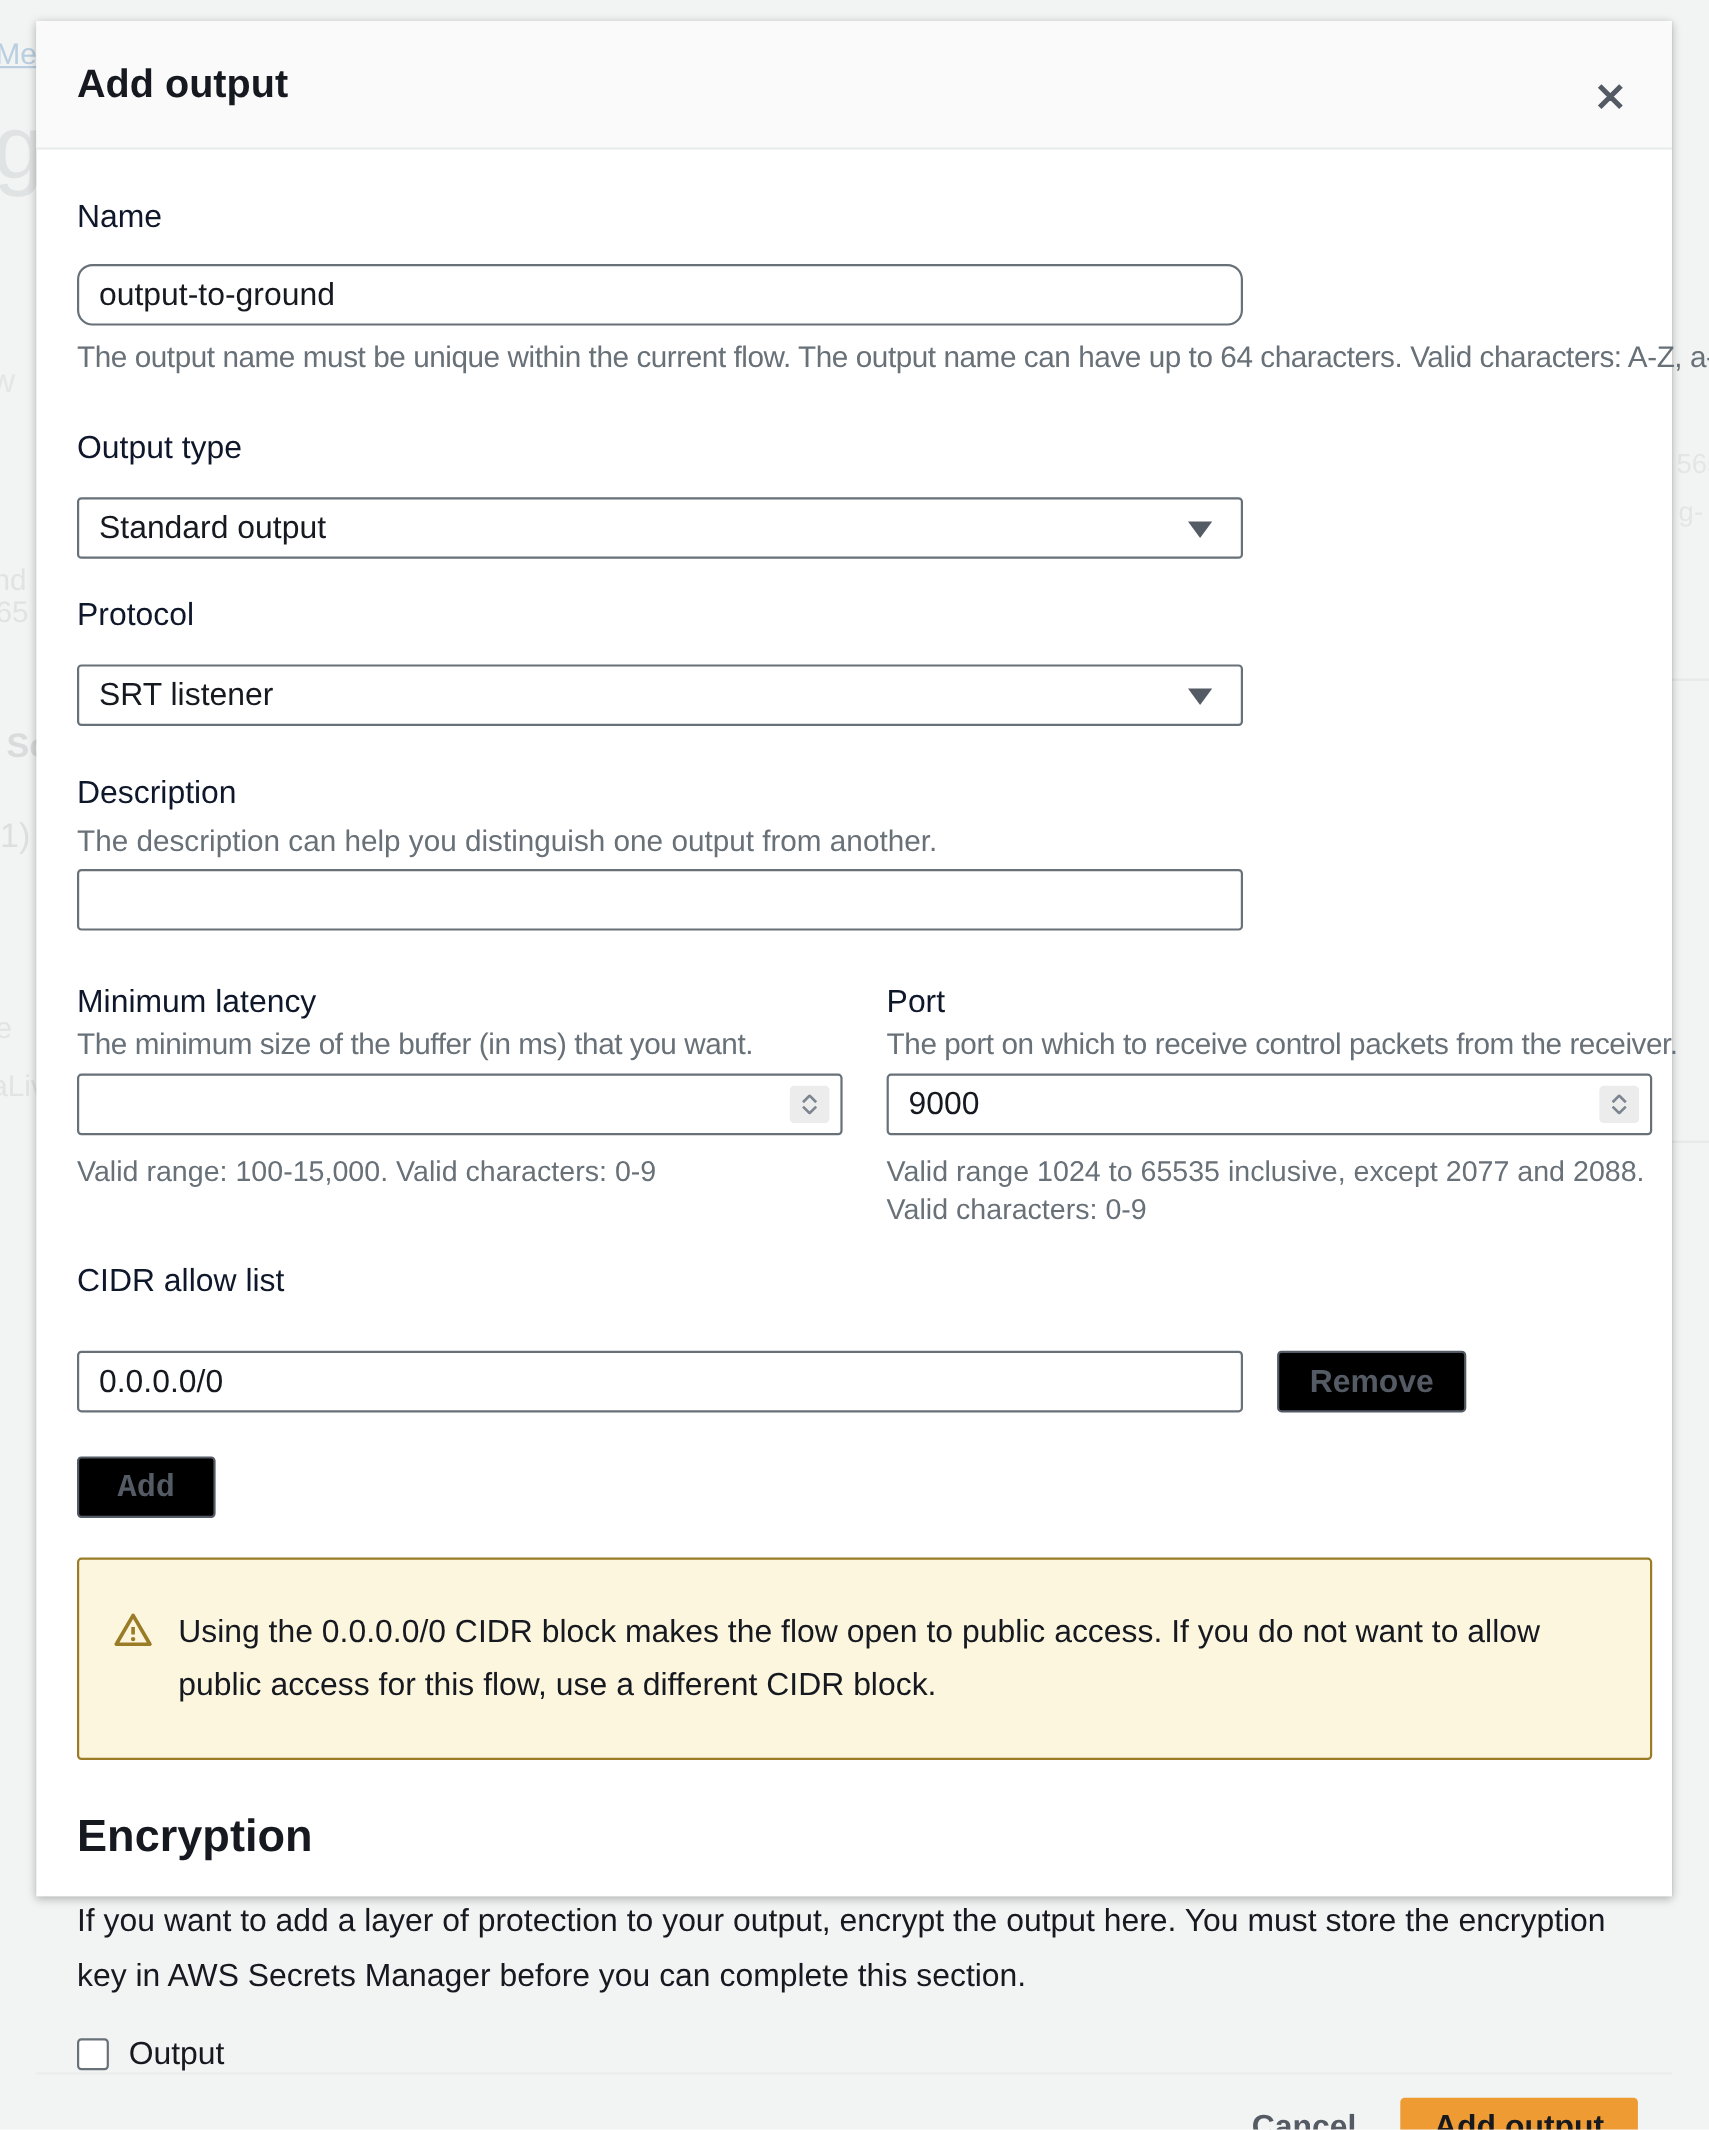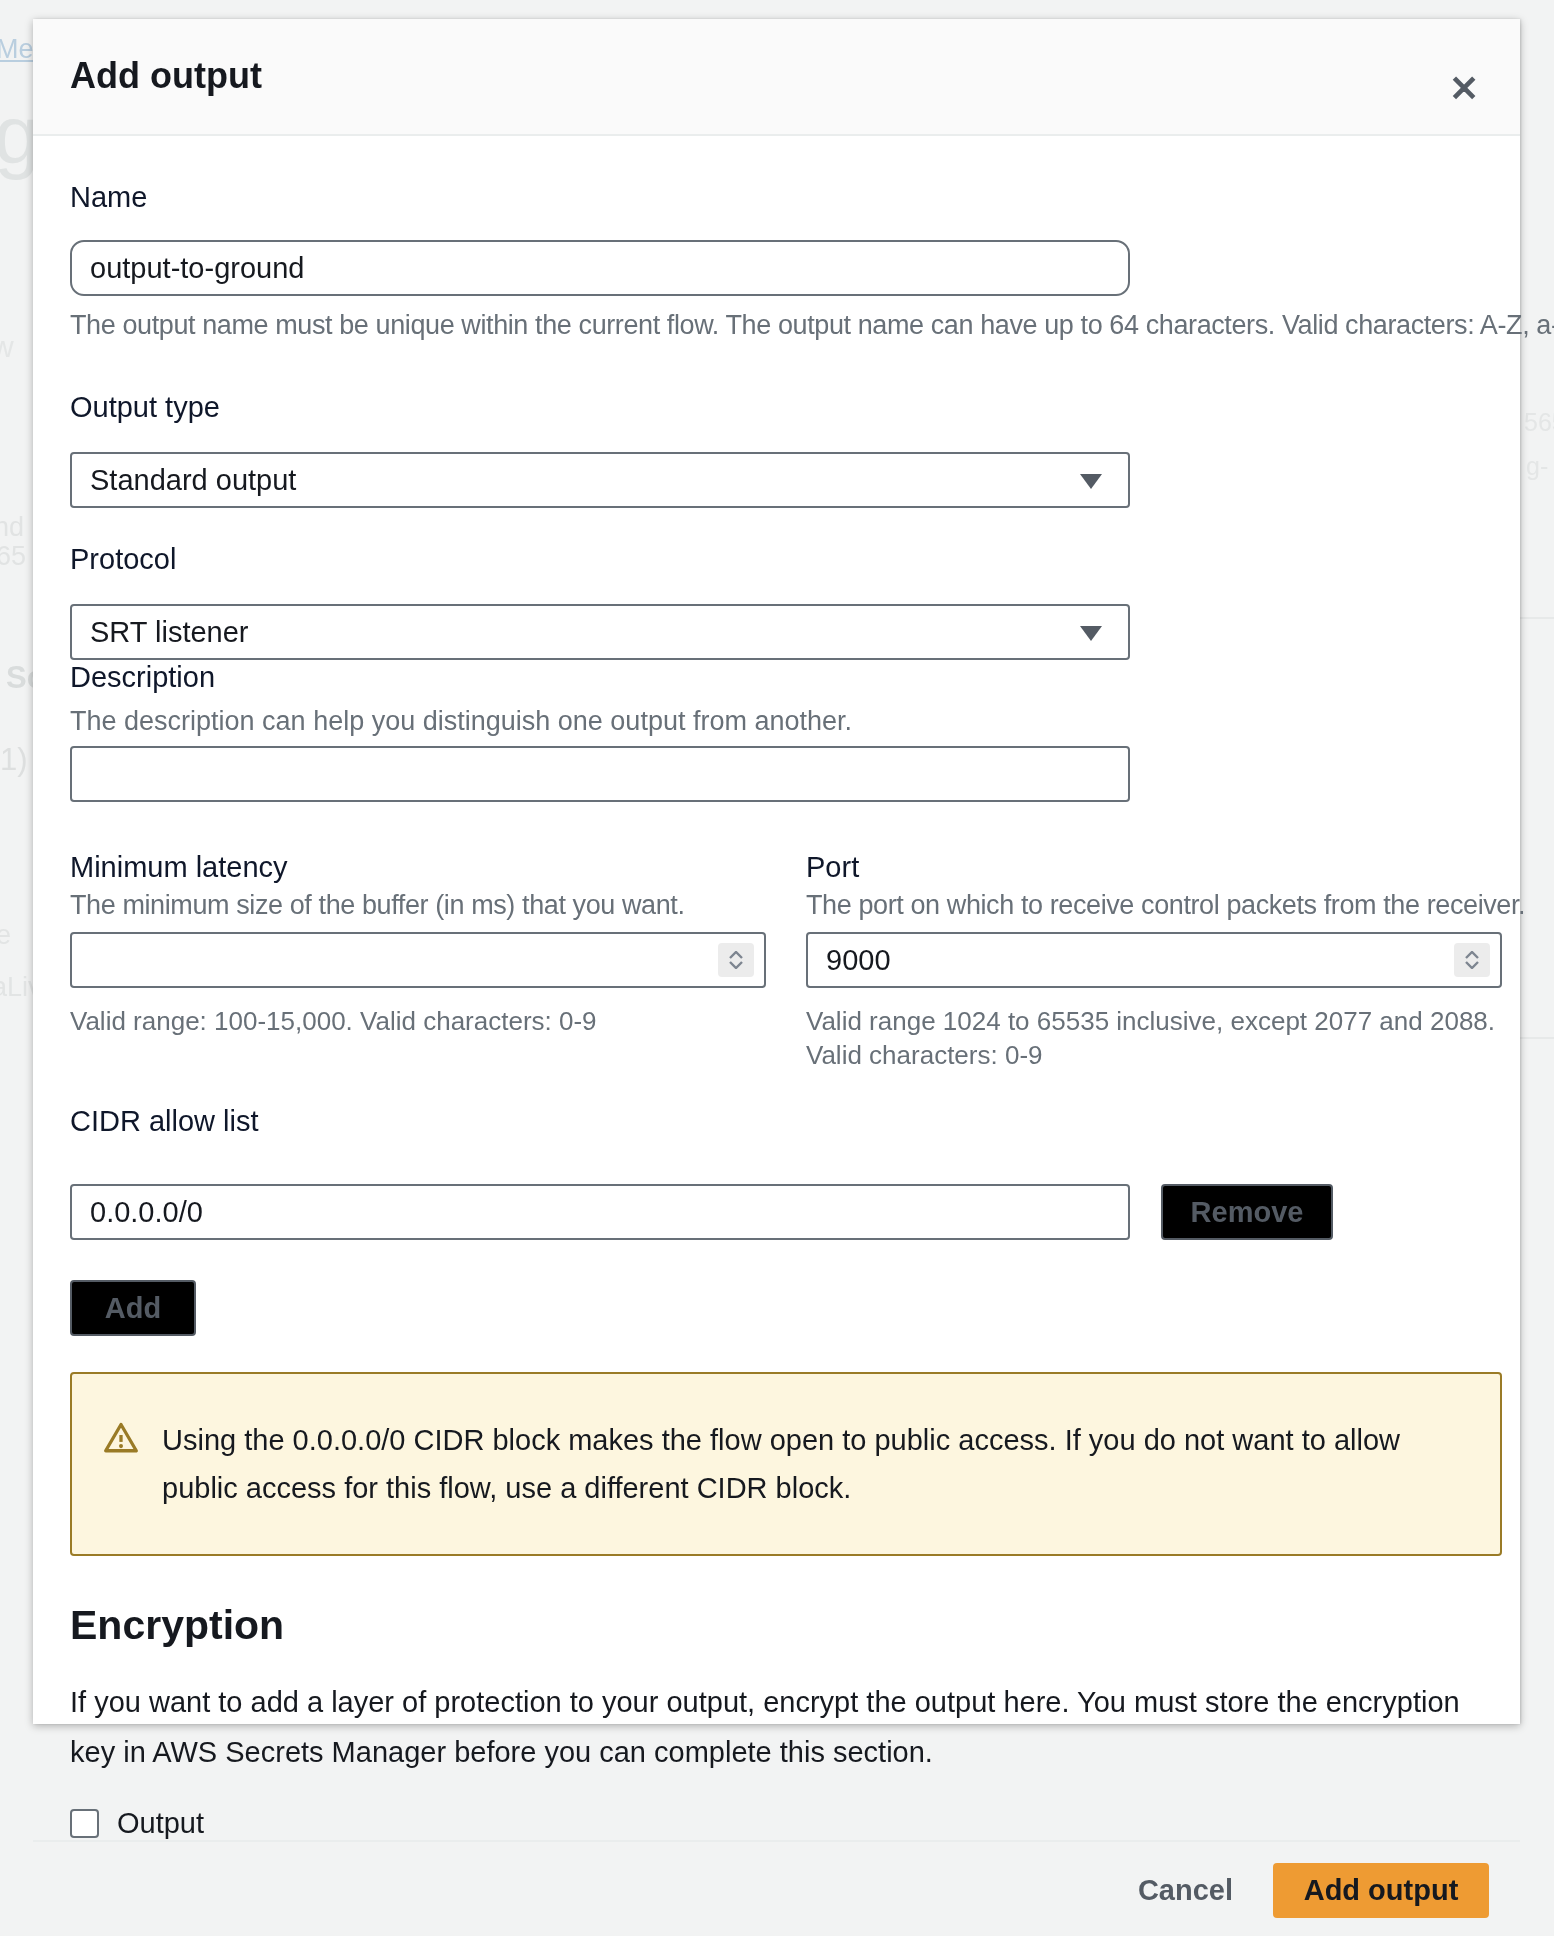--- a/index.html
+++ b/index.html
@@ -63,21 +63,21 @@
     width:0; height:0; border-left:11px solid transparent;
     border-right:11px solid transparent; border-top:15px solid #545b64;
   }
 
   .mt-label1 { margin-top:44px; }
   .mt-input { margin-top:26px;border-radius:14px; }
   .mt-help { margin-top:12px; }
   .mt-sec { margin-top:48px; }
   .mt-sel { margin-top:28px; }
   .mt-proto { margin-top:34px; }
-  .mt-desc { }
+  .mt-desc { margin-top:44px; }
 
   .cols { margin-top:48px; display:flex; gap:40px; }
   .col1 { width:696px; flex:0 0 auto; }
   .col2 { width:696px; flex:0 0 auto; }
   .num-wrap { position:relative; margin-top:10px; width:100%; }
   .num-input {
     width:100%; height:56px; border:2px solid #687078; border-radius:4px;
     font-family:"Liberation Sans",sans-serif; font-size:29px; color:#16191f;
     padding:0 80px 0 18px;
   }
@@ -92,21 +92,21 @@
 
   .cidr-label { margin-top:32px; }
   .cidr-row { margin-top:46px; display:flex; align-items:flex-start; }
   .cidr-input { width:1060px; }
   .btn-secondary {
     height:56px; border:2px solid #545b64; border-radius:4px; background:#000000;
     color:#545b64; font-weight:bold; font-size:29px; padding:0 34px;
     font-family:"Liberation Sans",sans-serif; cursor:pointer;
   }
   .remove-btn { margin-left:31px; width:172px; padding:0; }
-  .add-btn { margin-top:40px; width:126px; padding:0; }
+  .add-btn { margin-top:40px; width:126px; padding:0;font-family:Liberation Mono, monospace; }
 
   .warning {
     margin-top:36px; width:1432px; background:#fdf6df; border:2px solid #9a7b26;
     border-radius:4px; padding:42px 34px 42px 30px; display:flex; gap:22px;
   }
   .warning-icon { flex:0 0 auto; margin-top:4px; }
   .warning-text { font-size:29px; line-height:48px; color:#16191f; }
 
   .enc-heading { margin-top:46px; font-size:41px; font-weight:bold; color:#16191f; }
   .enc-para { margin-top:28px; font-size:29px; line-height:50px; color:#16191f; max-width:1450px; }

